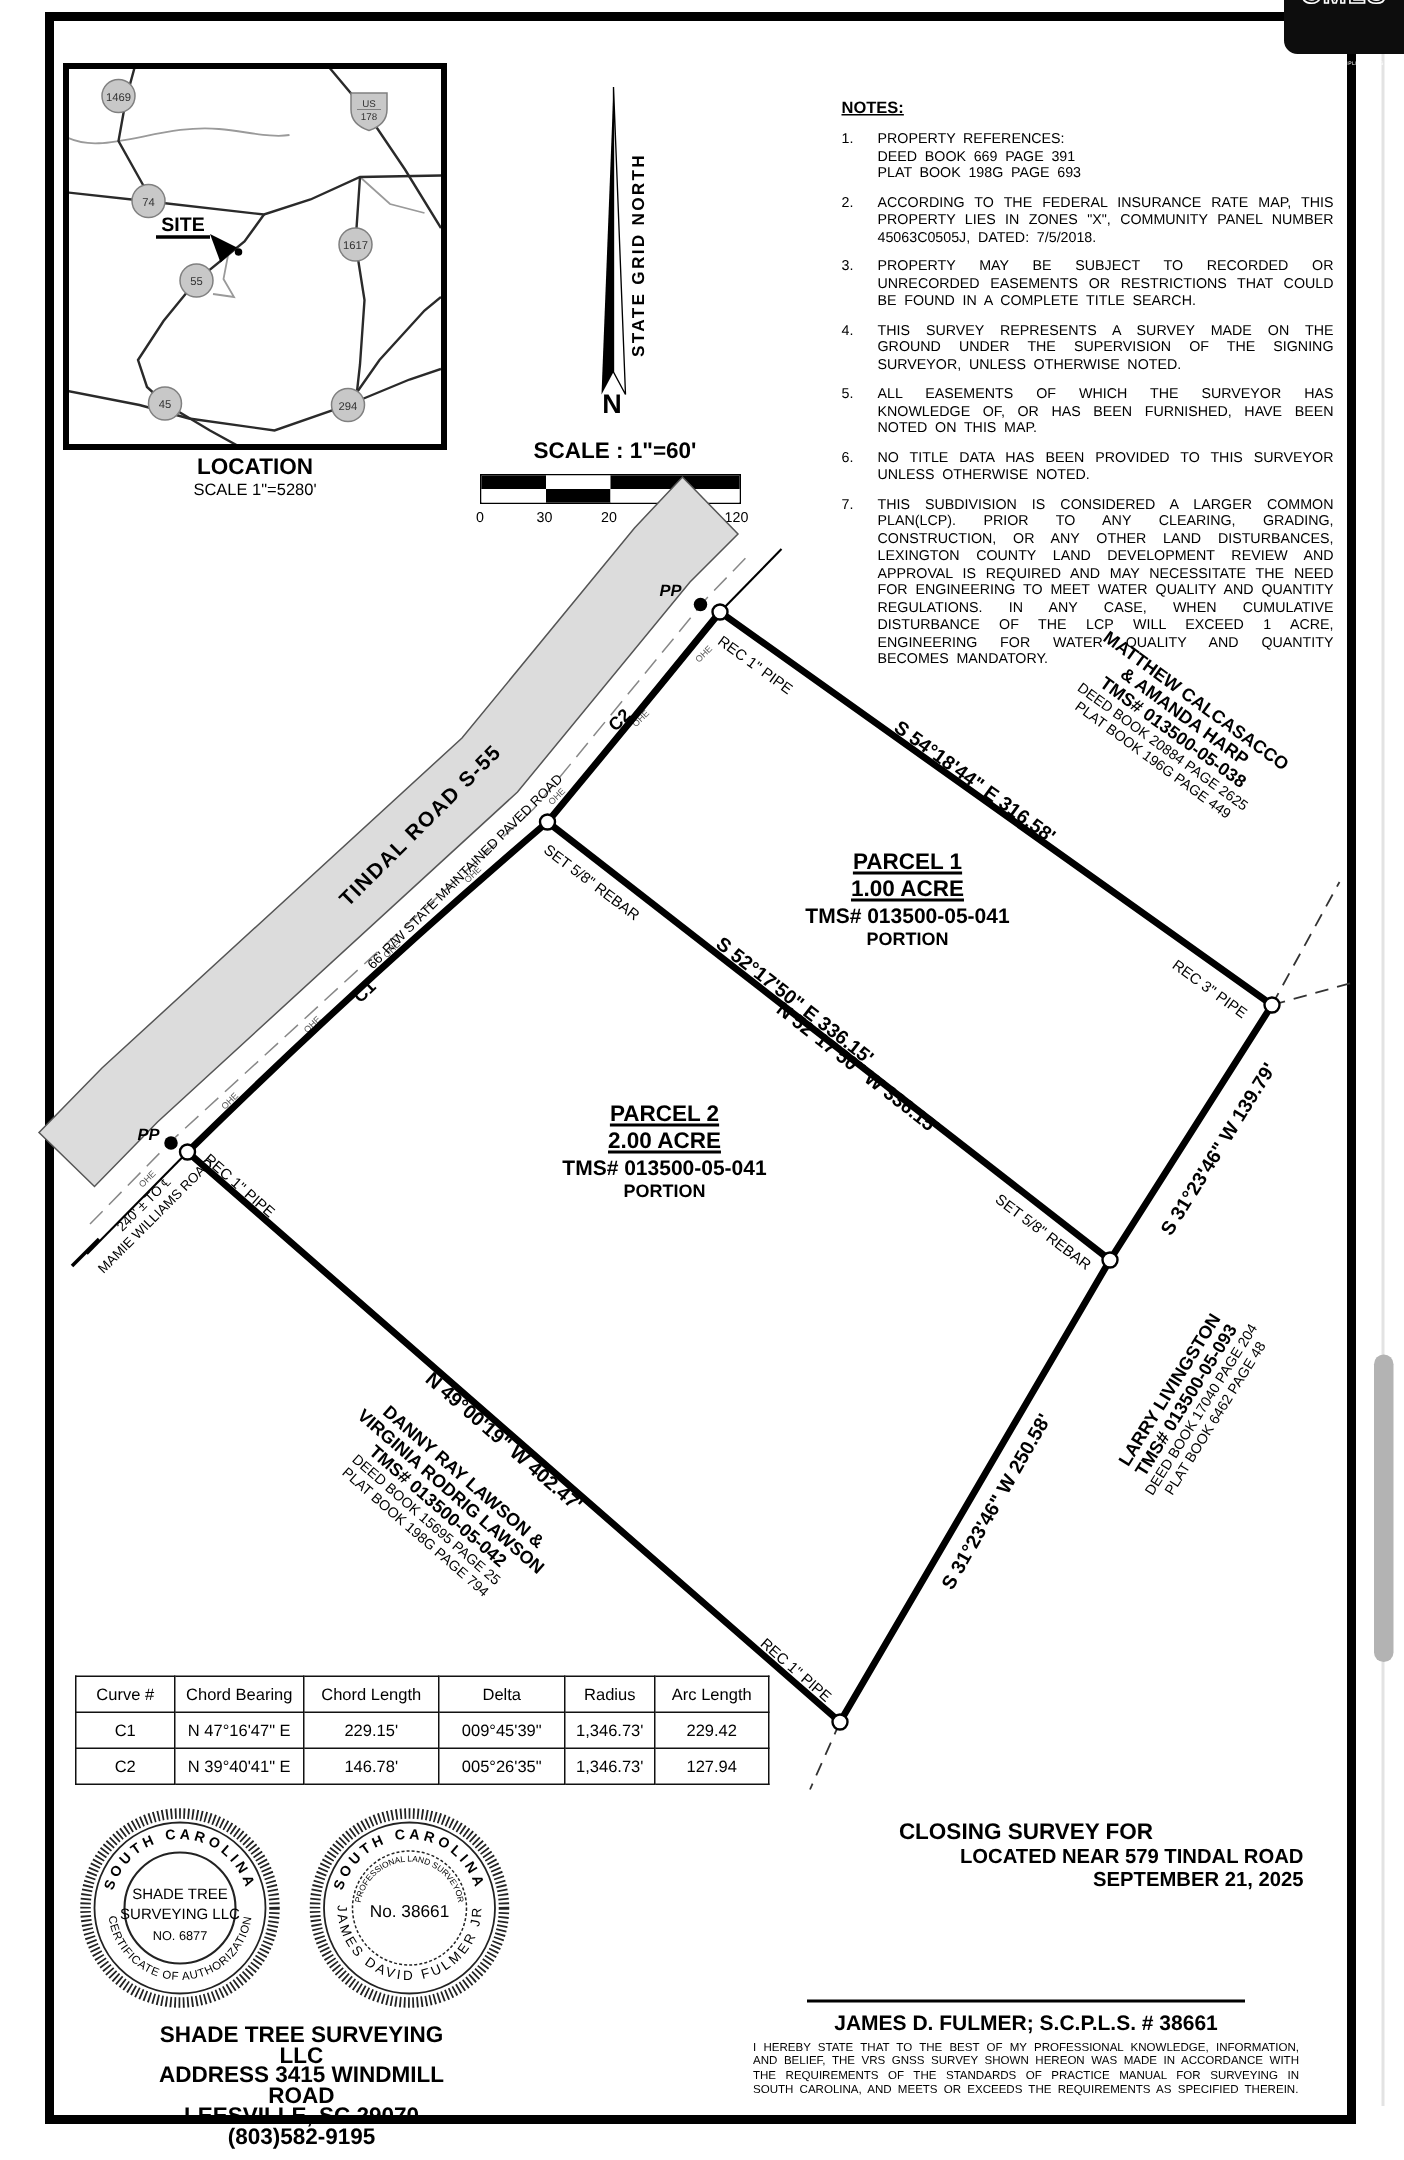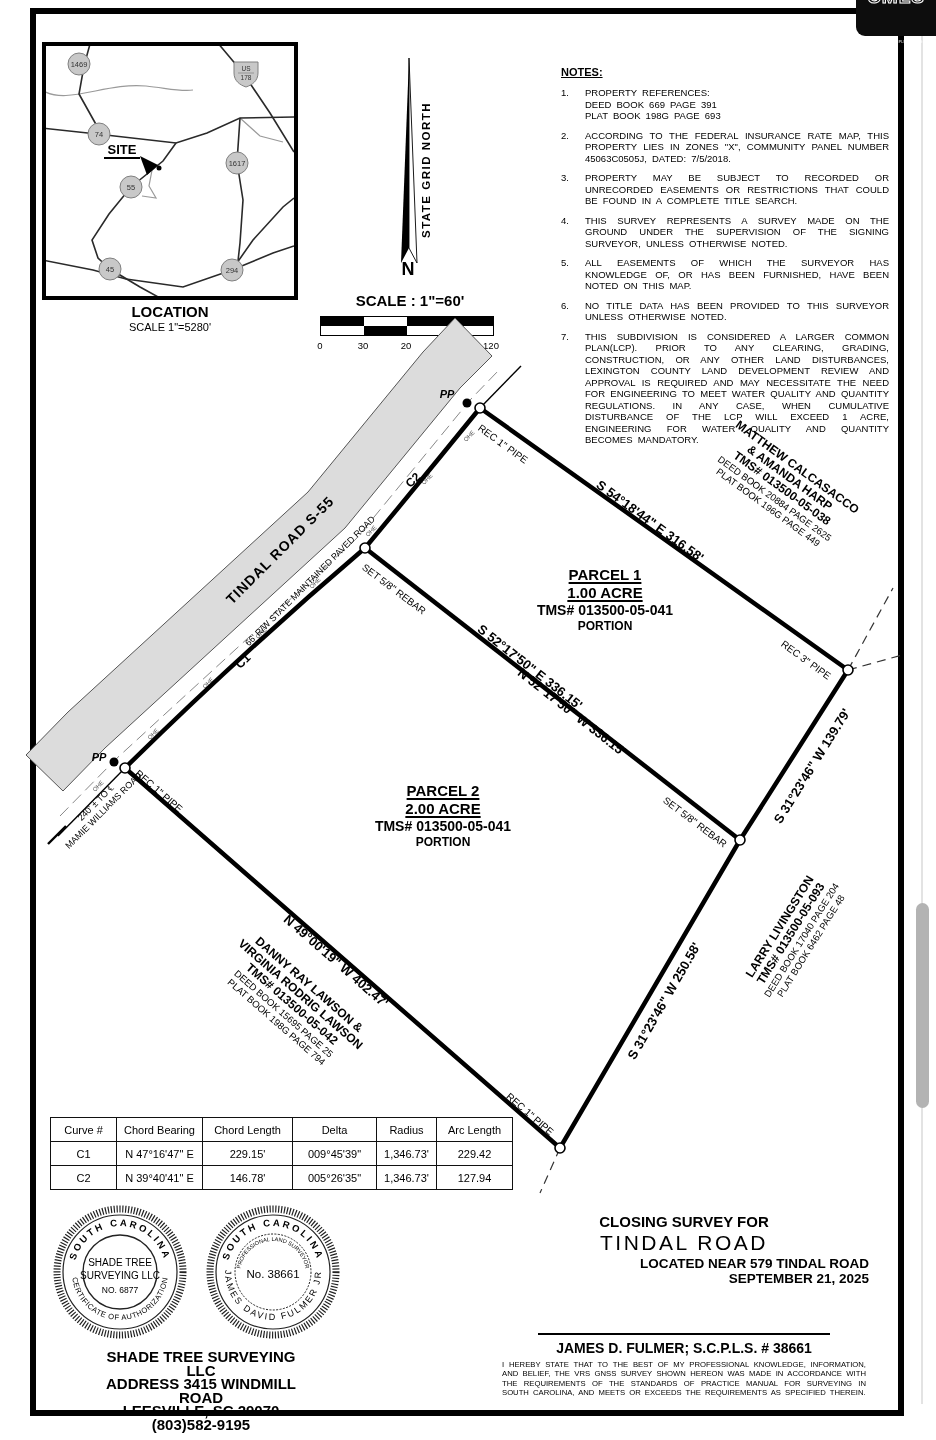--- a/index.html
+++ b/index.html
@@ -273,21 +273,21 @@
     <div class="bk">DEED BOOK 15695 PAGE 25</div>
     <div class="bk">PLAT BOOK 198G PAGE 794</div>
   </div>
 
   <div class="parcel" style="left:605px;top:600px">
     <div class="big u">PARCEL 1</div>
     <div class="big u">1.00 ACRE</div>
     <div class="sm1">TMS# 013500-05-041</div>
     <div class="sm2">PORTION</div>
   </div>
-  <div class="parcel" style="left:443px;top:816px">
+  <div class="parcel" style="left:443px;top:768px">
     <div class="big u">PARCEL 2</div>
     <div class="big u">2.00 ACRE</div>
     <div class="sm1">TMS# 013500-05-041</div>
     <div class="sm2">PORTION</div>
   </div>
 
   <table class="ctable">
     <colgroup>
       <col style="width:66px">
         <col style="width:86px">
@@ -352,21 +352,20 @@
       </defs>
       <text font-size="9.5" font-weight="bold" letter-spacing="2.5"><textPath href="#s2top" startOffset="50%" text-anchor="middle">SOUTH CAROLINA</textPath></text>
       <text font-size="5.6"><textPath href="#s2in" startOffset="50%" text-anchor="middle">PROFESSIONAL LAND SURVEYOR</textPath></text>
       <text font-size="9" letter-spacing="2"><textPath href="#s2bot" startOffset="50%" text-anchor="middle">JAMES DAVID FULMER JR</textPath></text>
       <text x="225" y="80" text-anchor="middle" font-size="11.5">No. 38661</text>
     </g>
   </svg>
 
   <div class="tblock">
     <div class="tb1">CLOSING SURVEY FOR</div>
-    <div class="tb2">TINDAL ROAD</div>
     <div class="tb3">LOCATED NEAR 579 TINDAL ROAD</div>
     <div class="tb3">SEPTEMBER 21, 2025</div>
   </div>
   <div class="sig-rule"></div>
   <div class="sig-name">JAMES D. FULMER; S.C.P.L.S. # 38661</div>
   <div class="cert">I HEREBY STATE THAT TO THE BEST OF MY PROFESSIONAL KNOWLEDGE, INFORMATION, AND BELIEF, THE VRS GNSS SURVEY SHOWN HEREON WAS MADE IN ACCORDANCE WITH THE REQUIREMENTS OF THE STANDARDS OF PRACTICE MANUAL FOR SURVEYING IN SOUTH CAROLINA, AND MEETS OR EXCEEDS THE REQUIREMENTS AS SPECIFIED THEREIN.</div>
 
   <div class="firm">
     <div>SHADE TREE SURVEYING LLC</div>
     <div>ADDRESS 3415 WINDMILL ROAD</div>

